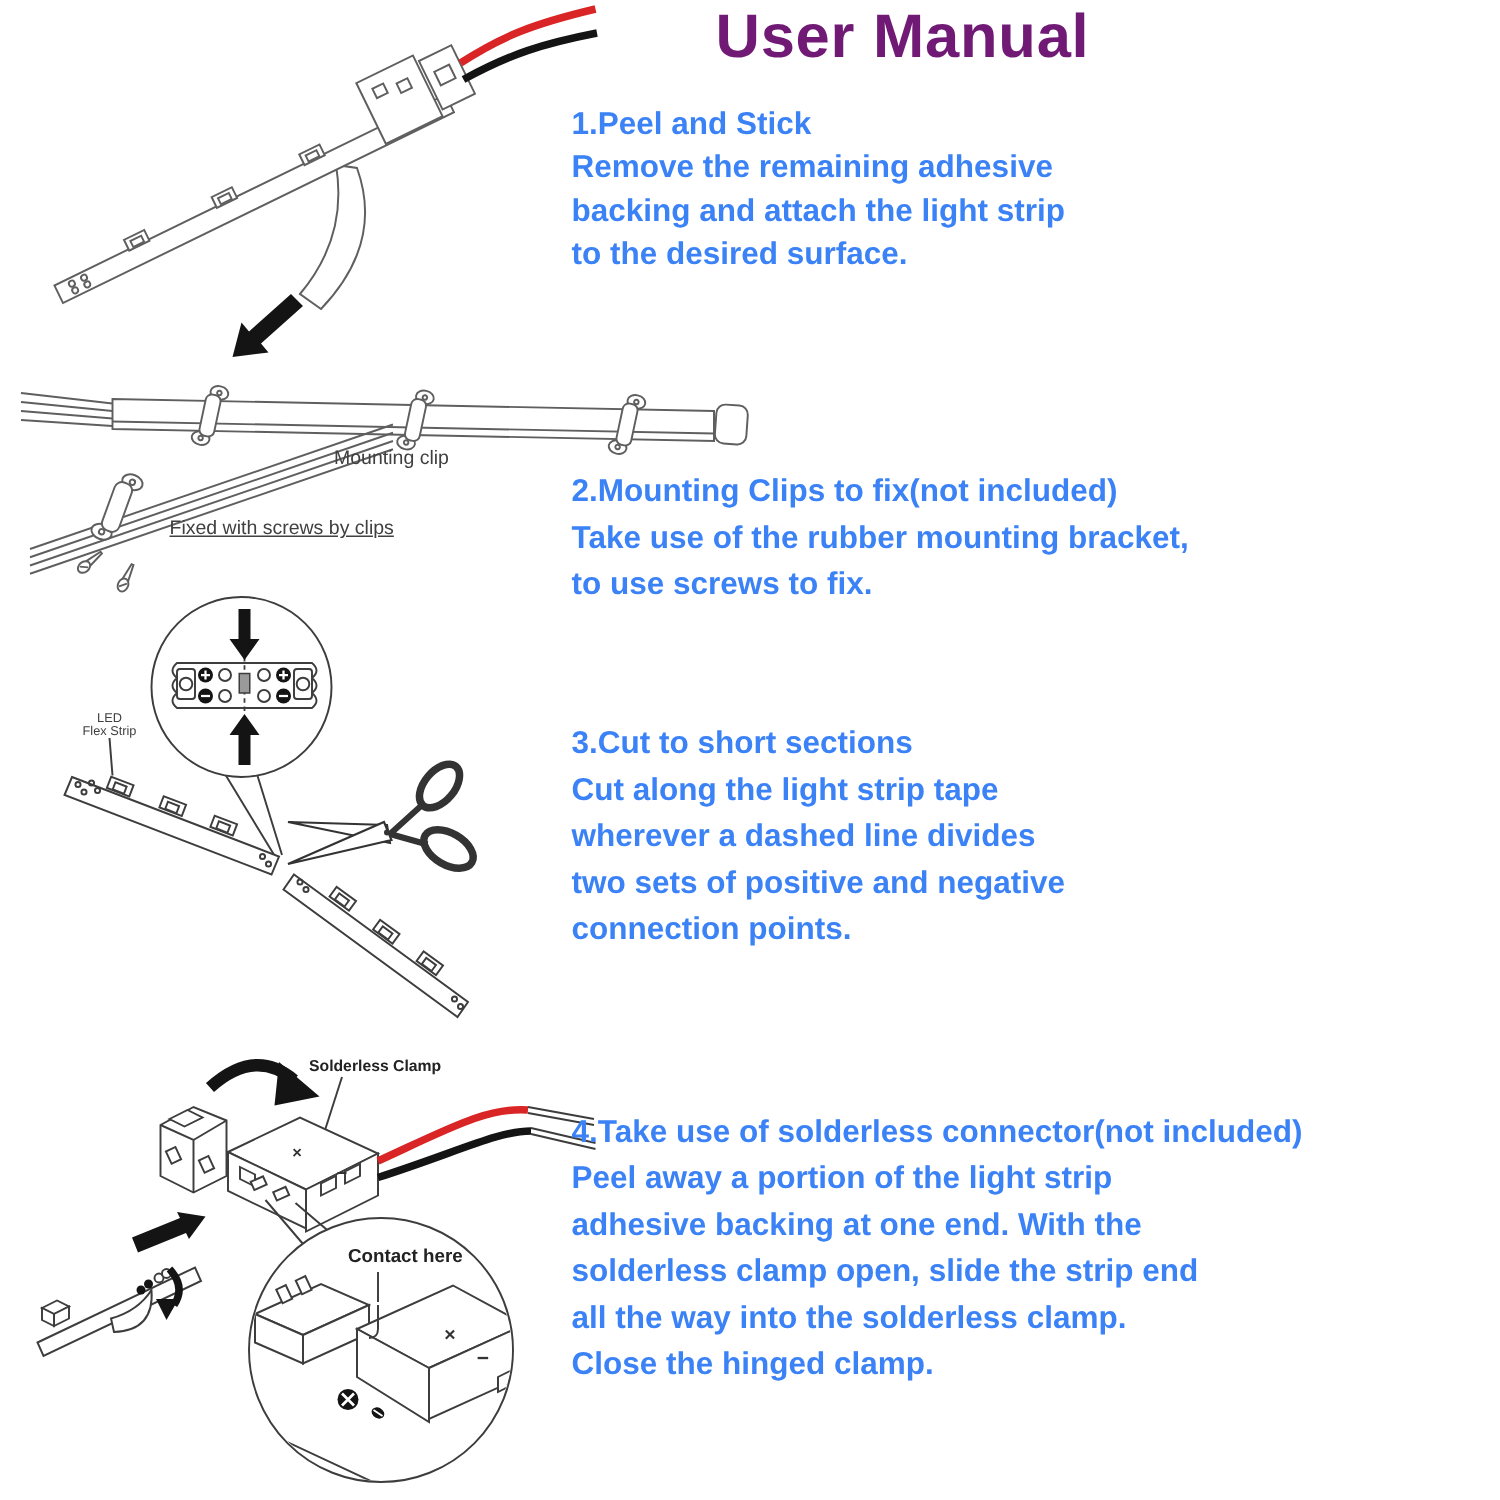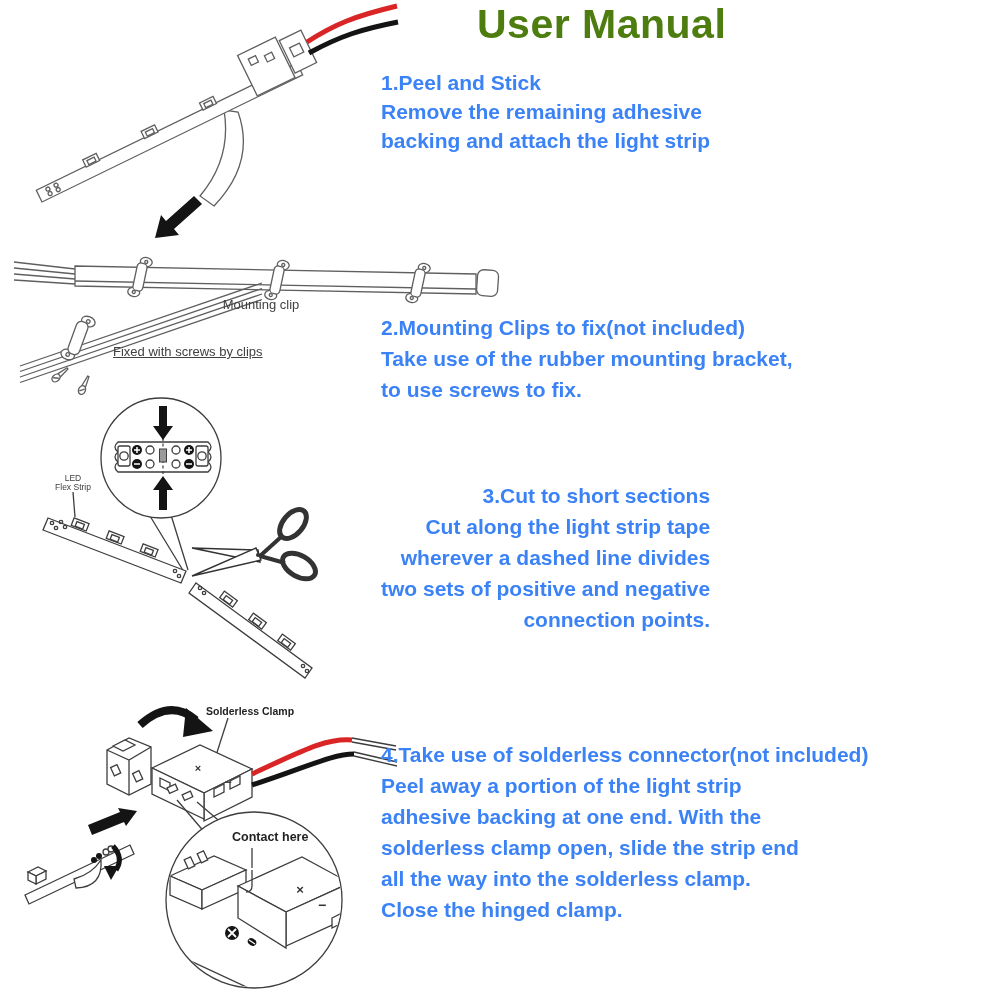--- a/index.html
+++ b/index.html
@@ -1,26 +1,26 @@
 <!DOCTYPE html>
 <html><head>
 <meta charset="utf-8">
 <style>
   html,body { margin:0; padding:0; background:#fff; }
   .page { position:relative; width:1000px; height:1000px; background:#ffffff;
           font-family:"Liberation Sans", sans-serif; overflow:hidden; }
 
   .title { position:absolute; left:477px; top:1px; font-size:41px; font-weight:bold;
-           color:#4d7c0f; letter-spacing:0.5px; white-space:nowrap; }
+           color:#701a75; letter-spacing:0.5px; white-space:nowrap; }
 
   .step { position:absolute; left:381px; font-size:21px; font-weight:bold;
           color:#3b82f6; white-space:nowrap; }
   .s1 { top:68px;  line-height:29px; }
   .s2 { top:312px; line-height:31px; }
-  .s3 { top:480px; line-height:31px;text-align:right; }
+  .s3 { top:480px; line-height:31px; }
   .s4 { top:739px; line-height:31px; }
 
   .illo { position:absolute; color:#5f5f5f; }
   .dark { color:#3d3d3d; }
   .fw { fill:#ffffff; stroke:currentColor; stroke-width:1.3; }
   .ln { fill:none;    stroke:currentColor; stroke-width:1.3; }
   .blk { fill:#141414; stroke:none; }
   .mark { font-family:"Liberation Sans",sans-serif; font-weight:bold; fill:#333;
           text-anchor:middle; }
 
@@ -255,20 +255,21 @@
       <text class="mark" x="300" y="204" font-size="13">×</text>
       <text class="mark" x="322" y="220" font-size="14">−</text>
       <path class="ln" d="M252 158 L252 178"></path>
     </g>
   </svg>
 
   <div class="step s1">
     <div>1.Peel and Stick</div>
     <div>Remove the remaining adhesive</div>
     <div>backing and attach the light strip</div>
+    <div>to the desired surface.</div>
   </div>
 
   <div class="step s2">
     <div>2.Mounting Clips to fix(not included)</div>
     <div>Take use of the rubber mounting bracket,</div>
     <div>to use screws to fix.</div>
   </div>
 
   <div class="step s3">
     <div>3.Cut to short sections</div>

